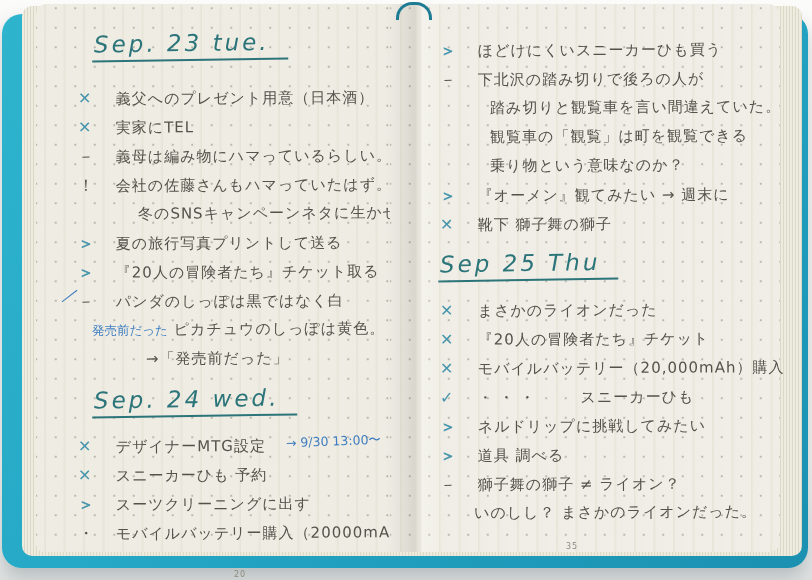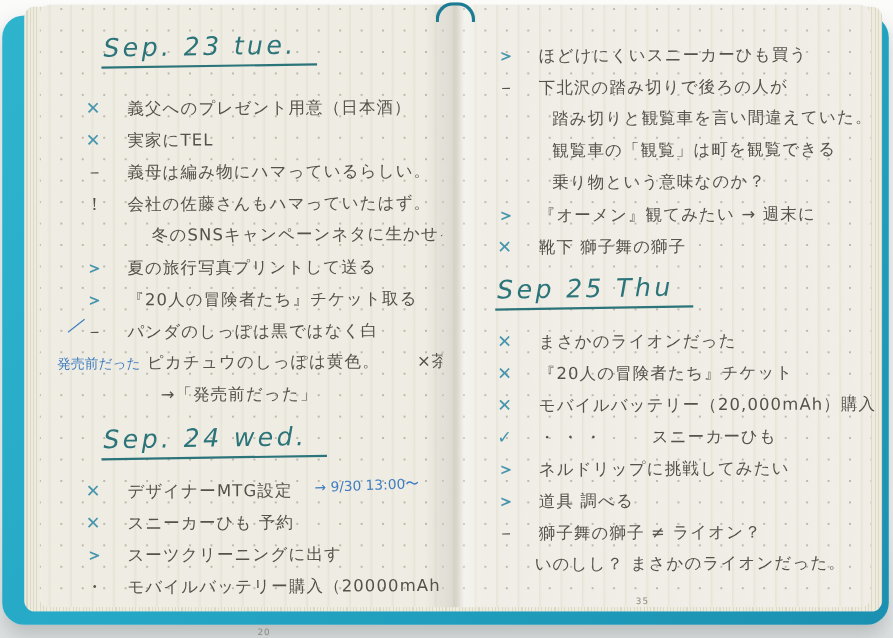--- a/index.html
+++ b/index.html
@@ -12,38 +12,38 @@
   .stack{position:absolute;left:22px;top:6px;width:780px;height:550px;border-radius:10px;
          background:#e7e4d7;
          background-image:repeating-linear-gradient(90deg,#eeebdf 0 2px,#dcd8c8 2px 3px);}
   .page{position:absolute;top:4px;height:548px;
         background-image:radial-gradient(circle,#bcb8ab 1.1px,rgba(0,0,0,0) 1.4px);
         background-size:19.5px 19.5px;background-position:10px 14px;}
   .page-left{left:36px;width:370px;border-radius:10px 0 0 8px;
         background-color:#edebe2;
         background-image:radial-gradient(circle,#bcb8ab 1.1px,rgba(0,0,0,0) 1.4px),
                          linear-gradient(90deg,#eeece3 0 86%,#e5e1d4 100%);}
-  .page-right{left:402px;width:390px;border-radius:0 12px 10px 0;
+  .page-right{left:390px;width:390px;border-radius:0 12px 10px 0;
         background-color:#efede5;
         background-image:radial-gradient(circle,#bcb8ab 1.1px,rgba(0,0,0,0) 1.4px),
                          linear-gradient(90deg,#e6e2d5 0,#efede5 14%,#f0eee6 100%);}
   .gutter{position:absolute;left:386px;top:4px;width:58px;height:548px;pointer-events:none;
         background:linear-gradient(90deg,rgba(0,0,0,0) 0%,rgba(110,105,90,.12) 36%,
                    rgba(110,105,90,.18) 50%,rgba(255,255,255,.28) 62%,rgba(0,0,0,0) 100%);}
   .loop{position:absolute;left:396px;top:2px;width:30px;height:15px;
         border:3px solid #1d7b94;border-bottom:none;border-radius:16px 16px 0 0;}
   .row{position:absolute;left:0;width:100%;white-space:nowrap;font-size:15px;
        color:#54524a;letter-spacing:1px;transform:rotate(-0.3deg);}
   .mk{display:inline-block;width:32px;font-size:16px;}
   .mk.t{color:#4796ad;font-weight:bold;}
   .mk.d{color:#565349;}
   .heading{position:absolute;font-size:23px;font-style:italic;letter-spacing:3px;
        color:#2b7479;border-bottom:2px solid #2b7479;padding:0 18px 3px 2px;
        transform:rotate(-0.9deg);}
-  .blue{color:#3f7dc0;}
+  .blue{color:#3f7dc0;margin-left:40px;}
   .small{font-size:12.5px;letter-spacing:0;}
   .note{margin-left:14px;display:inline-block;transform:translateY(-5px) rotate(-2deg);}
   .suffix{margin-left:28px;}
   .ditto{letter-spacing:6px;color:#565349;}
   .ditto-txt{margin-left:34px;}
   .caret{position:absolute;left:26px;top:-8px;color:#3f7dc0;transform:rotate(10deg);font-size:17px;}
   .pgnum{position:absolute;font-size:8px;color:#8d8a7f;letter-spacing:1px;}
 </style>
 </head>
 <body>

